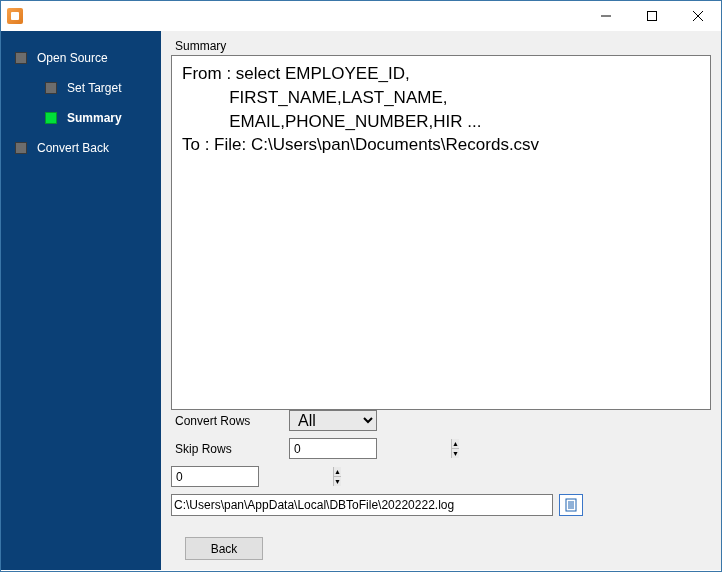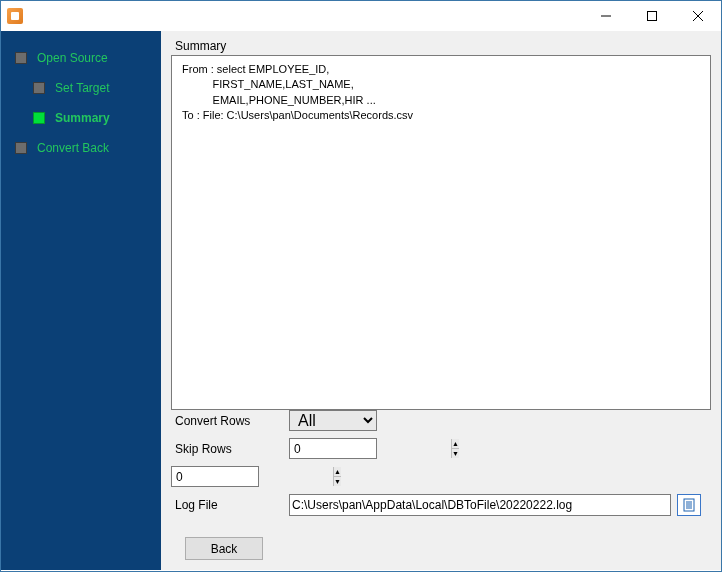--- a/index.html
+++ b/index.html
@@ -50,33 +50,33 @@
   }
   .sidebar {
     width: 160px;
     background: #0b4076;
     padding-top: 12px;
     flex-shrink: 0;
   }
   .step {
     display: flex;
     align-items: center;
-    color: #22c55e;
+    color: #ffffff;
     padding: 8px 0 8px 14px;
     font-size: 12px;
     position: relative;
   }
   .step .box {
     width: 12px; height: 12px;
     background: #6d6d6d;
     border: 1px solid #3a3a3a;
     margin-right: 10px;
     flex-shrink: 0;
   }
-  .step.child { padding-left: 32px; text-align: right; }
+  .step.child { padding-left: 44px; text-align: right; }
   .step.active { font-weight: bold; }
   .step.active .box { background: #00e03a; border-color: #049a2b; }
 
   .main {
     flex: 1;
     background: #f0f0f0;
     padding: 8px 10px 10px 10px;
     display: flex;
     flex-direction: column;
   }
@@ -84,21 +84,21 @@
     font-size: 12px;
     color: #000;
     margin-bottom: 2px;
     padding-left: 4px;
   }
   .summary-box {
     flex: 1;
     background: #fff;
     border: 1px solid #7a7a7a;
     padding: 6px 10px;
-    font-size: 11px;
+    font-size: 17px;
     white-space: pre;
     line-height: 1.4;
     overflow: auto;
   }
 
   .form {
   }
   .row {
     display: flex;
     align-items: center;
@@ -262,21 +262,20 @@
       <div class="row">
         <div class="spinner">
           <input type="text" value="0" style="">
           <div class="spin-btns">
             <div>▲</div>
             <div>▼</div>
           </div>
         </div>
       </div>
       <div class="row log-row">
-        <label>Log File</label>
         <input type="text" value="C:\Users\pan\AppData\Local\DBToFile\20220222.log" style="">
         <div class="browse-btn">
           <svg width="14" height="14">
             <rect x="2" y="1" width="10" height="12" fill="none" stroke="#1e63b0" stroke-width="1"></rect>
             <line x1="4" y1="4" x2="10" y2="4" stroke="#1e63b0" stroke-width="1"></line>
             <line x1="4" y1="6" x2="10" y2="6" stroke="#1e63b0" stroke-width="1"></line>
             <line x1="4" y1="8" x2="10" y2="8" stroke="#1e63b0" stroke-width="1"></line>
             <line x1="4" y1="10" x2="10" y2="10" stroke="#1e63b0" stroke-width="1"></line>
           </svg>
         </div>

